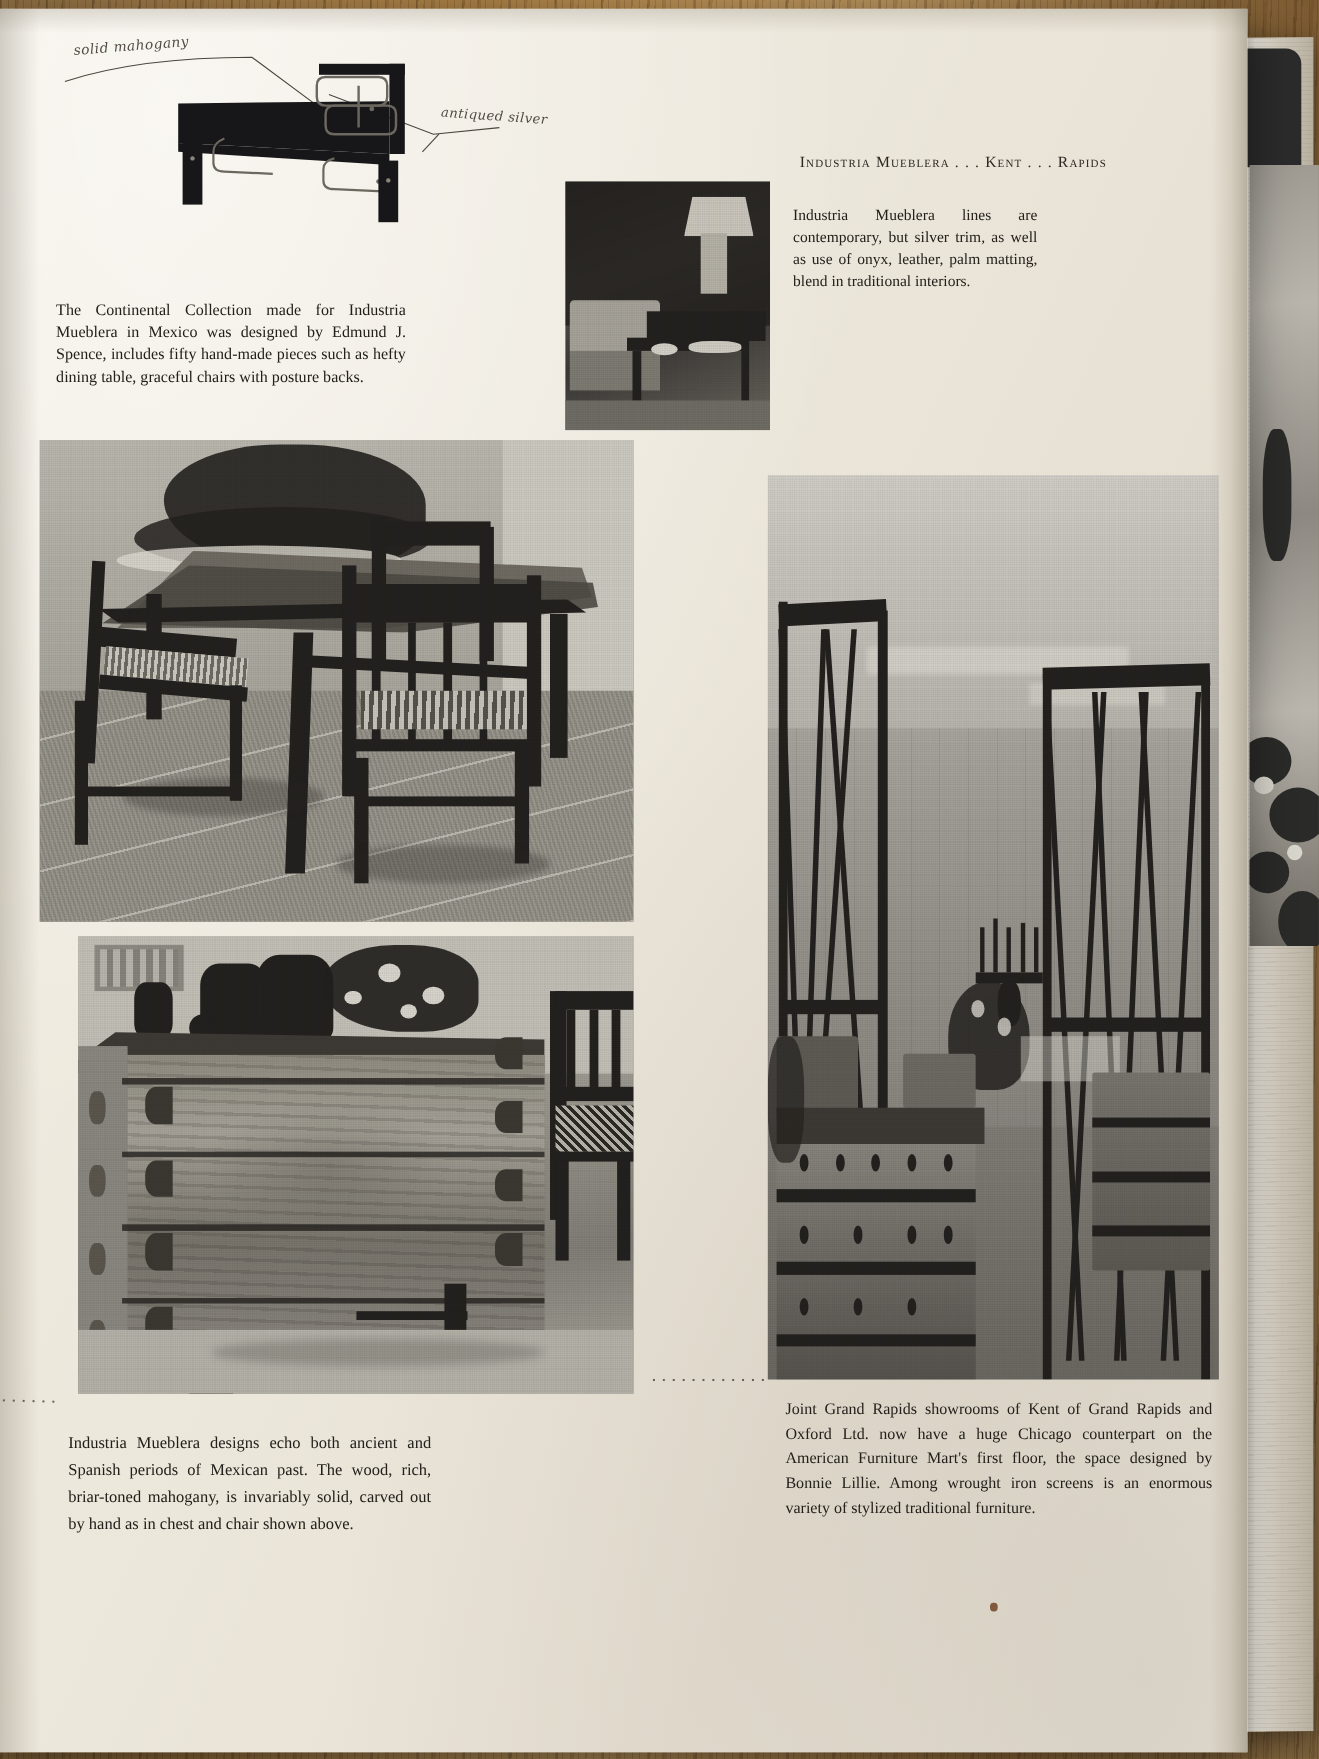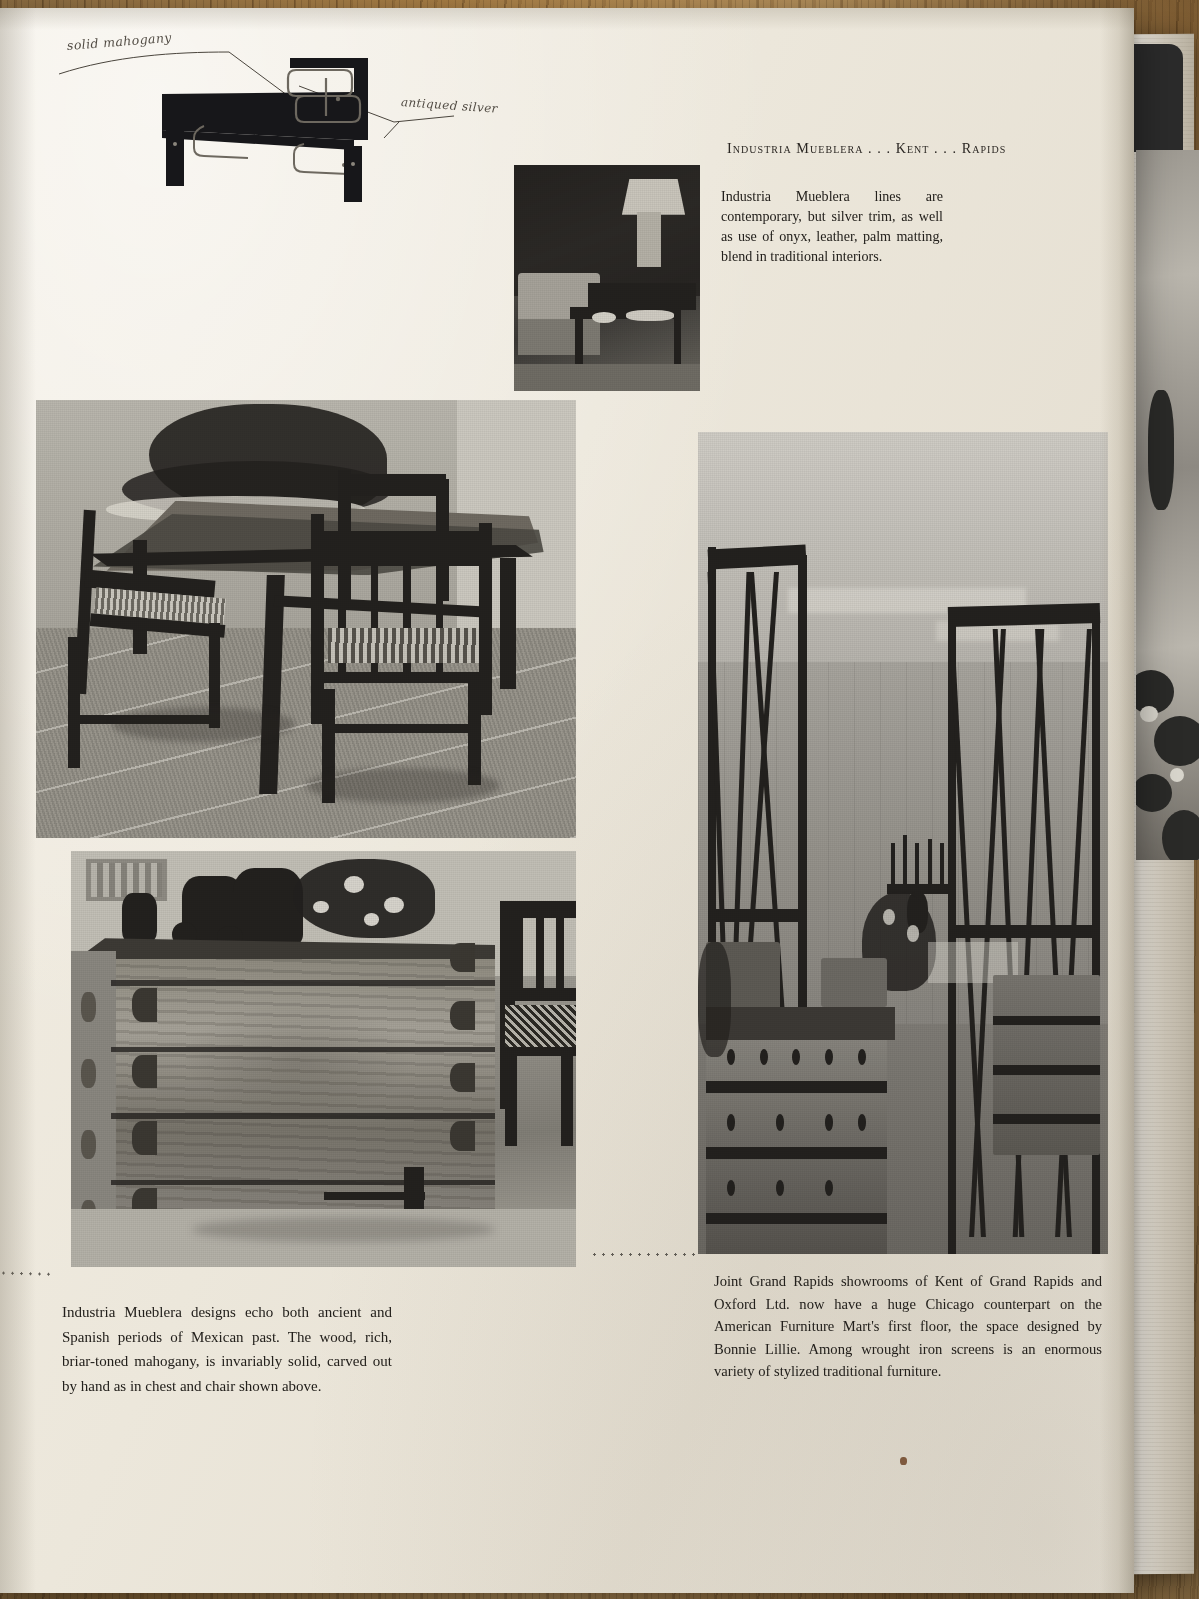--- a/index.html
+++ b/index.html
@@ -428,20 +428,21 @@
         <div class="shape dk" style="left:31%;top:83%;width:2%;height:2%;border-radius:50%;"></div>
         <div class="shape dk" style="left:39%;top:83%;width:2%;height:2%;border-radius:50%;"></div>
         <div class="shape dk" style="left:7%;top:91%;width:2%;height:2%;border-radius:50%;"></div>
         <div class="shape dk" style="left:19%;top:91%;width:2%;height:2%;border-radius:50%;"></div>
         <div class="shape dk" style="left:31%;top:91%;width:2%;height:2%;border-radius:50%;"></div>
 
         <div class="shape dk" style="left:0;top:62%;width:8%;height:14%;border-radius:40%;opacity:.7;"></div>
         <div class="grain"></div>
       </div>
 
+      <div class="cap cap-intro">The Continental Collection made for Industria Mueblera in Mexico was designed by Edmund J. Spence, includes fifty hand-made pieces such as hefty dining table, graceful chairs with posture backs.</div>
 
       <div class="cap cap-chest">Industria Mueblera designs echo both ancient and Spanish periods of Mexican past. The wood, rich, briar-toned mahogany, is invariably solid, carved out by hand as in chest and chair shown above.</div>
 
       <div class="cap cap-lines">Industria Mueblera lines are contemporary, but silver trim, as well as use of onyx, leather, palm matting, blend in traditional interiors.</div>
 
       <div class="cap cap-show">Joint Grand Rapids showrooms of Kent of Grand Rapids and Oxford Ltd. now have a huge Chicago counterpart on the American Furniture Mart's first floor, the space designed by Bonnie Lillie. Among wrought iron screens is an enormous variety of stylized traditional furniture.</div>
 
       <div class="dots" id="dots-left"></div>
       <div class="dots" id="dots-mid"></div>
 

